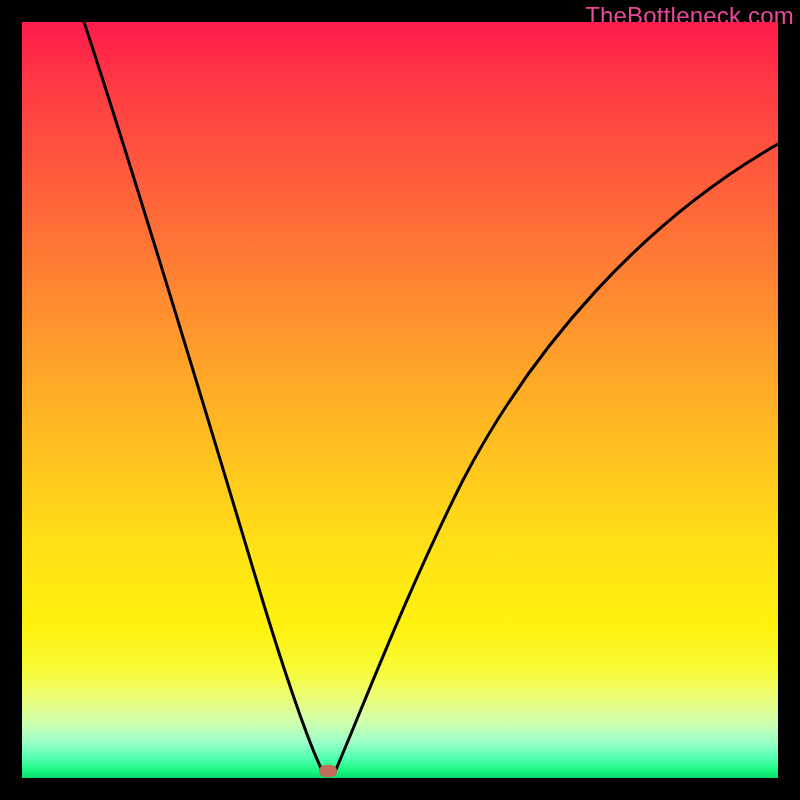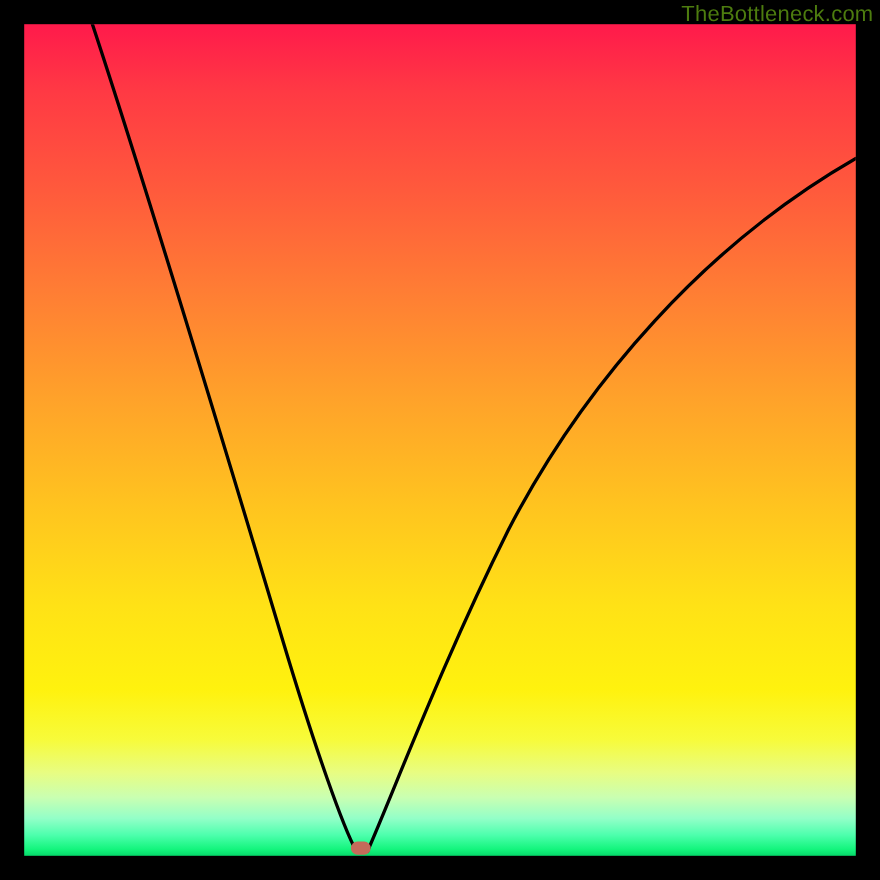--- a/index.html
+++ b/index.html
@@ -55,22 +55,22 @@
     position: absolute;
     left: 0;
     top: 0;
     width: 756px;
     height: 756px;
   }
   .watermark {
     position: absolute;
     top: 2px;
     right: 6px;
-    color: #4d7c0f;
-    font-size: 20px;
+    color: #ec4899;
+    font-size: 24px;
     letter-spacing: 0.2px;
     font-weight: 400;
   }
 </style>
 </head>
 <body>
 
 <div class="watermark">TheBottleneck.com</div>
 
 <div class="frame">

